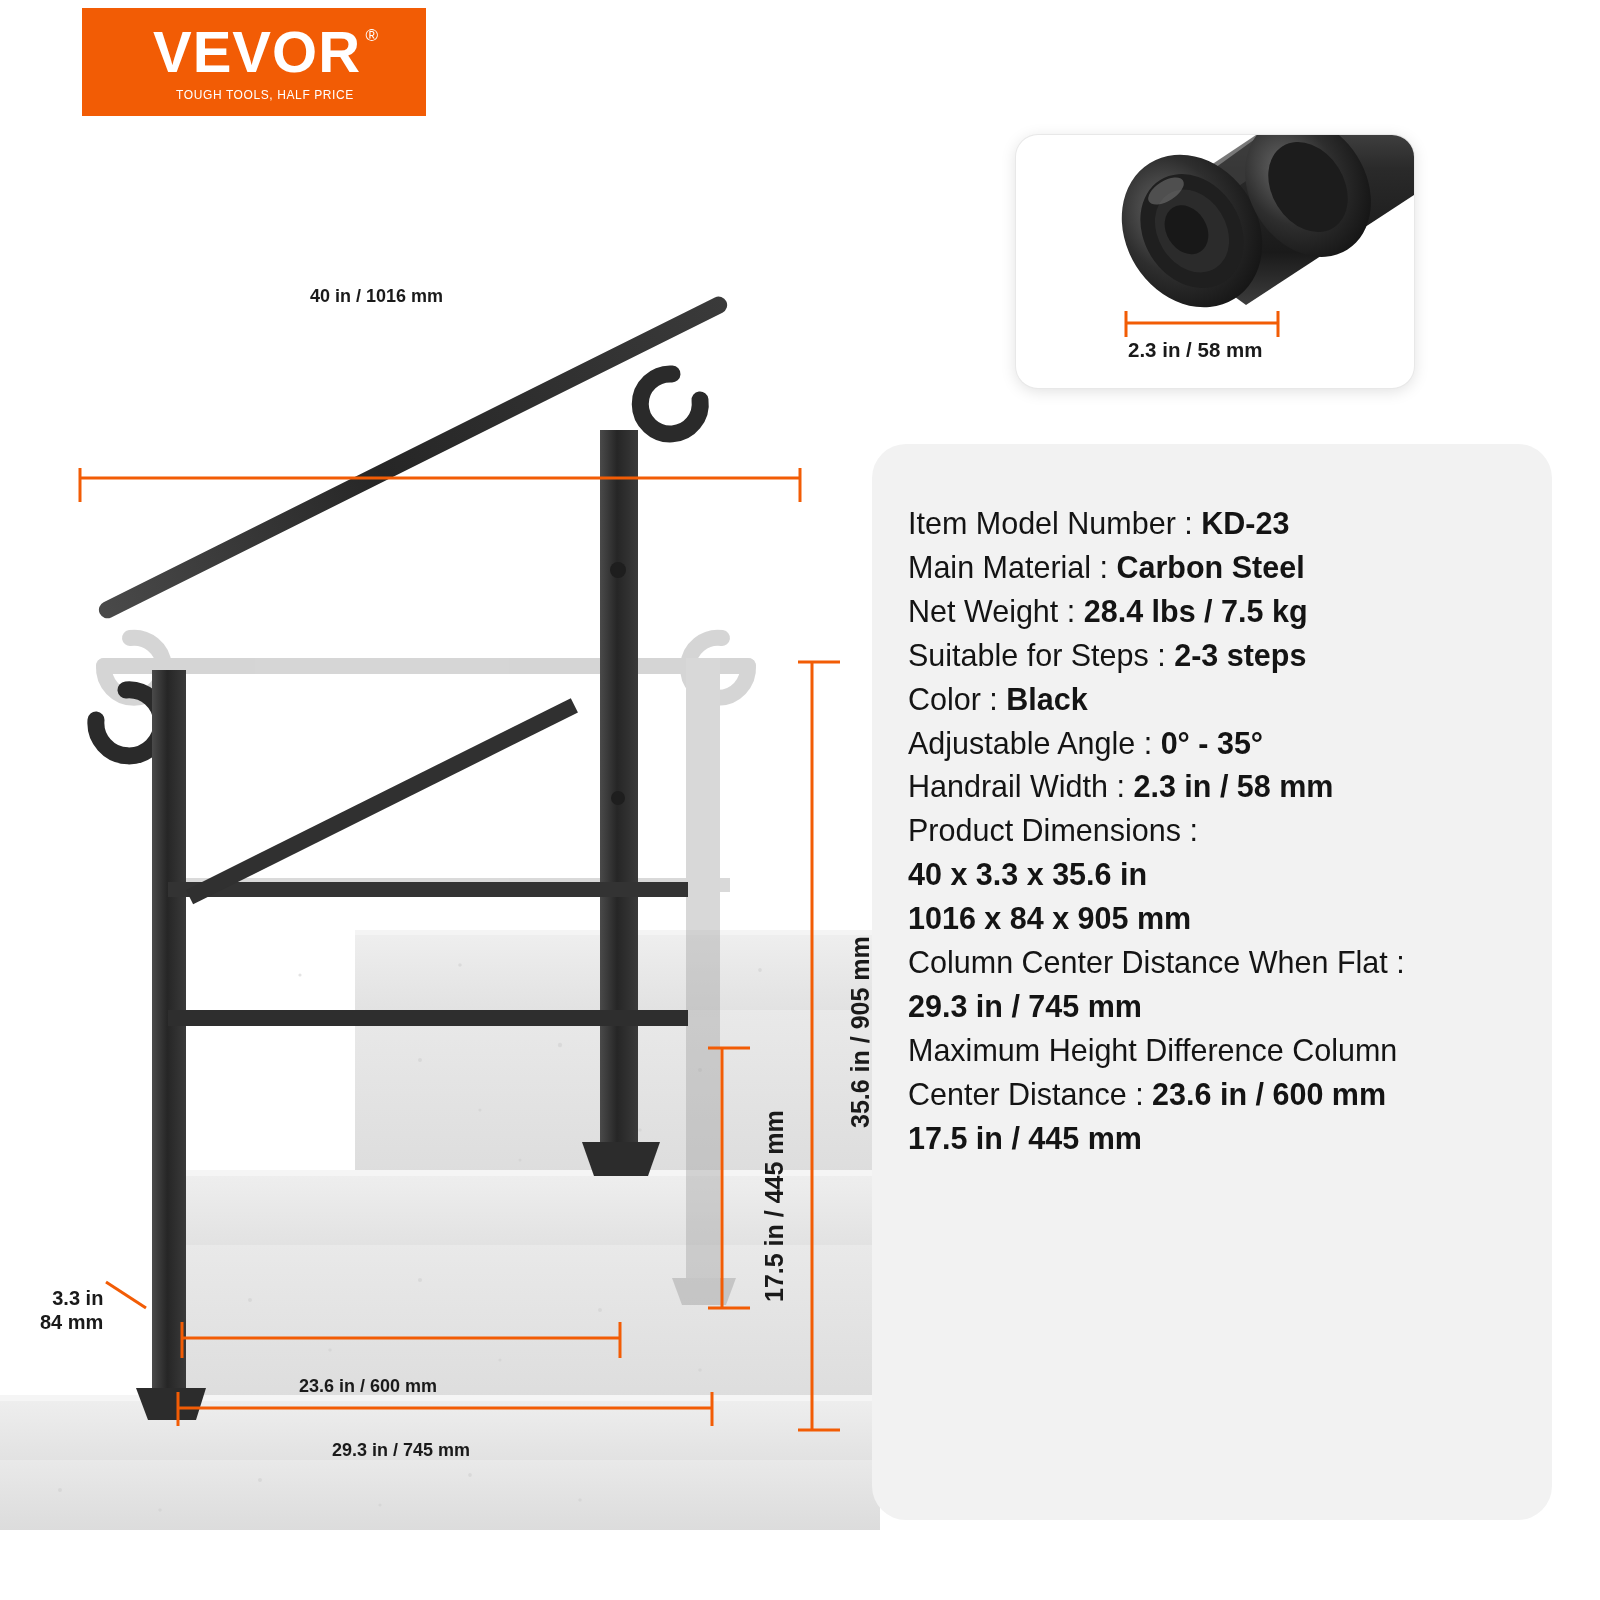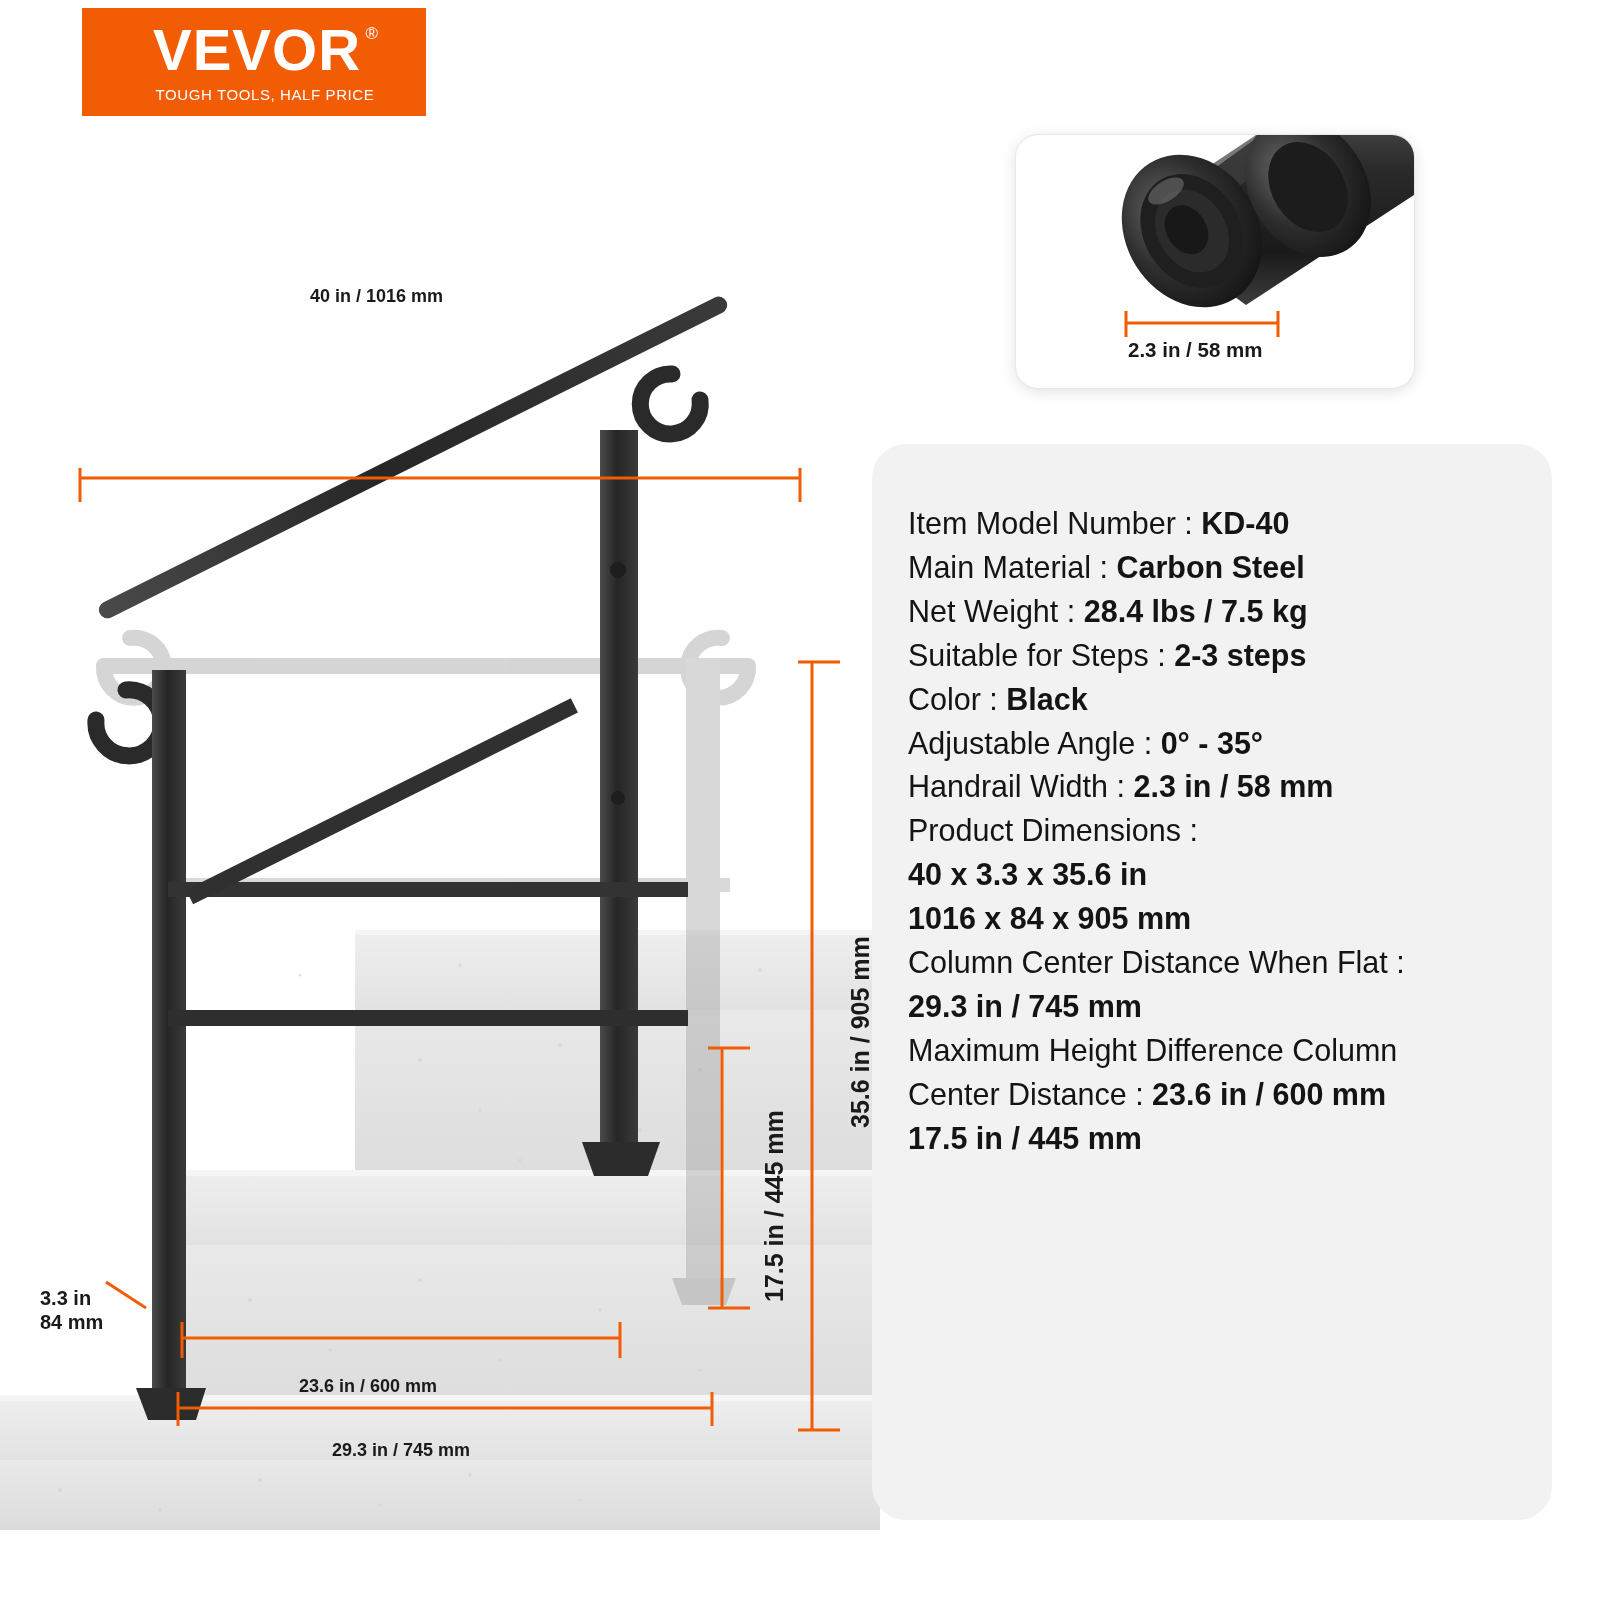--- a/index.html
+++ b/index.html
@@ -44,21 +44,21 @@
   }
   .logo-reg {
     position: absolute;
     right: -2px;
     top: 4px;
     font-size: 17px;
     font-weight: normal;
   }
   .logo-sub {
     color: #ffffff;
-    font-size: 15px;
+    font-size: 12px;
     letter-spacing: 0.6px;
     margin-top: 7px;
   }
 
   
   .illus {
     position: absolute;
     left: 0;
     top: 130px;
     width: 880px;
@@ -77,21 +77,21 @@
     white-space: nowrap;
   }
   .dim-top { left: 310px; top: 286px; }
   .dim-bottom-1 { left: 299px; top: 1376px; }
   .dim-bottom-2 { left: 332px; top: 1440px; }
   .dim-small {
     left: 40px;
     top: 1286px;
     font-size: 20px;
     line-height: 1.22;
-    text-align: left;
+    text-align: right;
   }
   .dim-vert {
     position: absolute;
     color: #1a1a1a;
     font-weight: bold;
     font-size: 25px;
     white-space: nowrap;
     transform-origin: left top;
   }
   .dim-v-905 {
@@ -328,21 +328,21 @@
         <line x1="110" y1="188" x2="262" y2="188"></line>
         <line x1="110" y1="176" x2="110" y2="202"></line>
         <line x1="262" y1="176" x2="262" y2="202"></line>
       </g>
     </svg>
     <div class="inset-label">2.3 in / 58 mm</div>
   </div>
 
   <div class="spec-panel">
     <div class="spec-list" id="spec-list">
-        <div class="spec-row"><span class="k">Item Model Number : </span><span class="v"> KD-40</span></div>
+        <div class="spec-row"><span class="k">Item Model Number : </span><span class="v"> KD-23</span></div>
         <div class="spec-row"><span class="k">Main Material : </span><span class="v"> Carbon Steel</span></div>
         <div class="spec-row"><span class="k">Net Weight : </span><span class="v"> 28.4 lbs / 7.5 kg</span></div>
         <div class="spec-row"><span class="k">Suitable for Steps : </span><span class="v"> 2-3 steps</span></div>
         <div class="spec-row"><span class="k">Color : </span><span class="v"> Black</span></div>
         <div class="spec-row"><span class="k">Adjustable Angle : </span><span class="v"> 0° - 35°</span></div>
         <div class="spec-row"><span class="k">Handrail Width : </span><span class="v"> 2.3 in / 58 mm</span></div>
         <div class="spec-row"><span class="k">Product Dimensions :</span></div>
         <div class="spec-row value-only"><span class="v">40 x 3.3 x 35.6 in</span></div>
         <div class="spec-row value-only"><span class="v">1016 x 84 x 905 mm</span></div>
         <div class="spec-row"><span class="k">Column Center Distance When Flat :</span></div>

